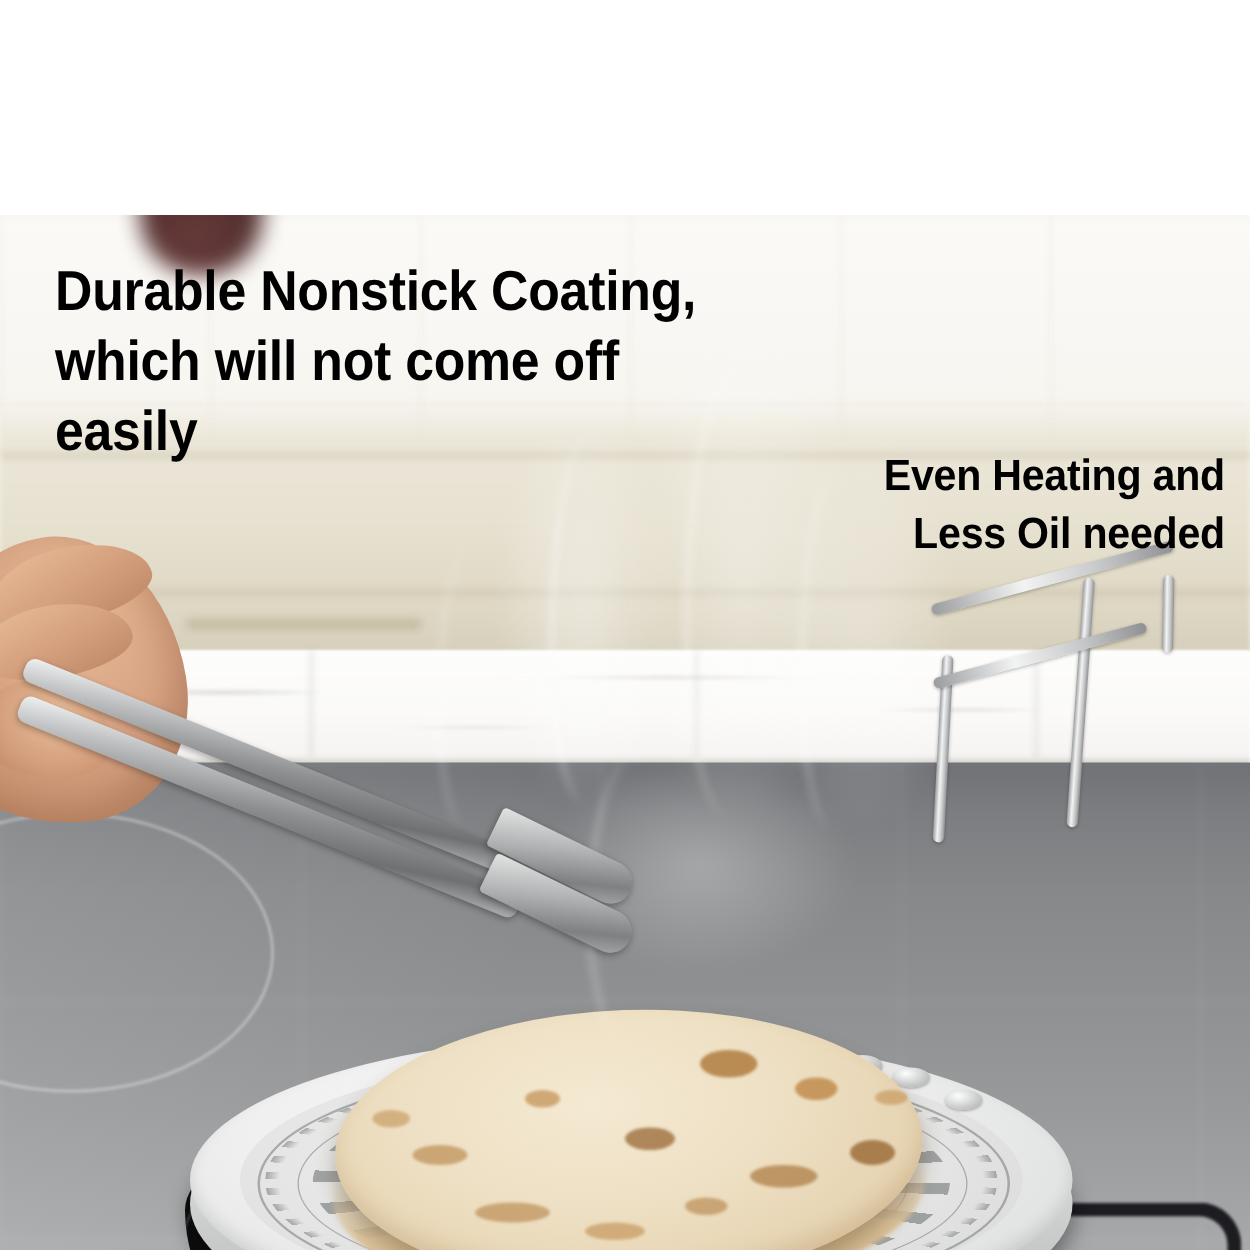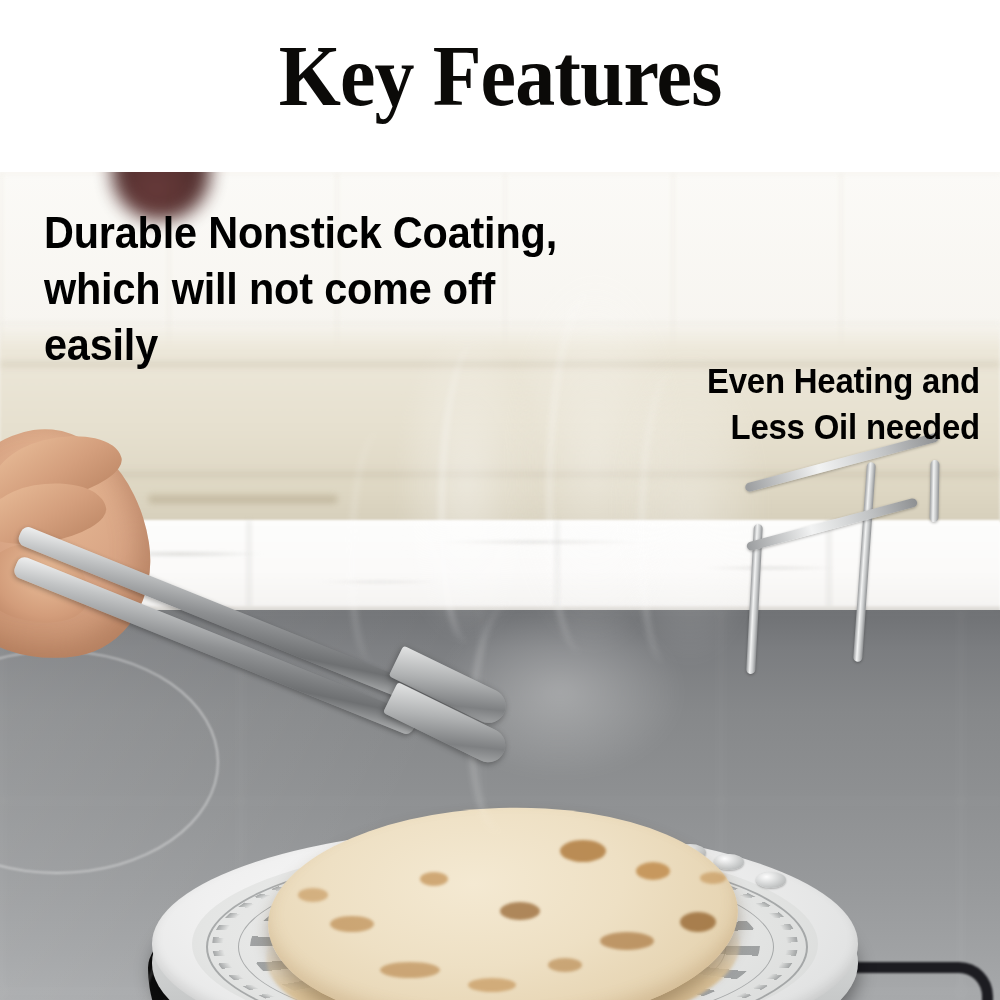--- a/index.html
+++ b/index.html
@@ -370,17 +370,14 @@
     <span class="cap-line">Durable Nonstick Coating,</span>
     <span class="cap-line">which will not come off</span>
     <span class="cap-line">easily</span>
   </div>
 
   <div class="caption" id="caption-right">
     <span class="cap-line">Even Heating and</span>
     <span class="cap-line">Less Oil needed</span>
   </div>
 
-  <div id="header-band">
-    <div id="page-title">Key Features</div>
-  </div>
 
 </div>
 
 </body></html>

